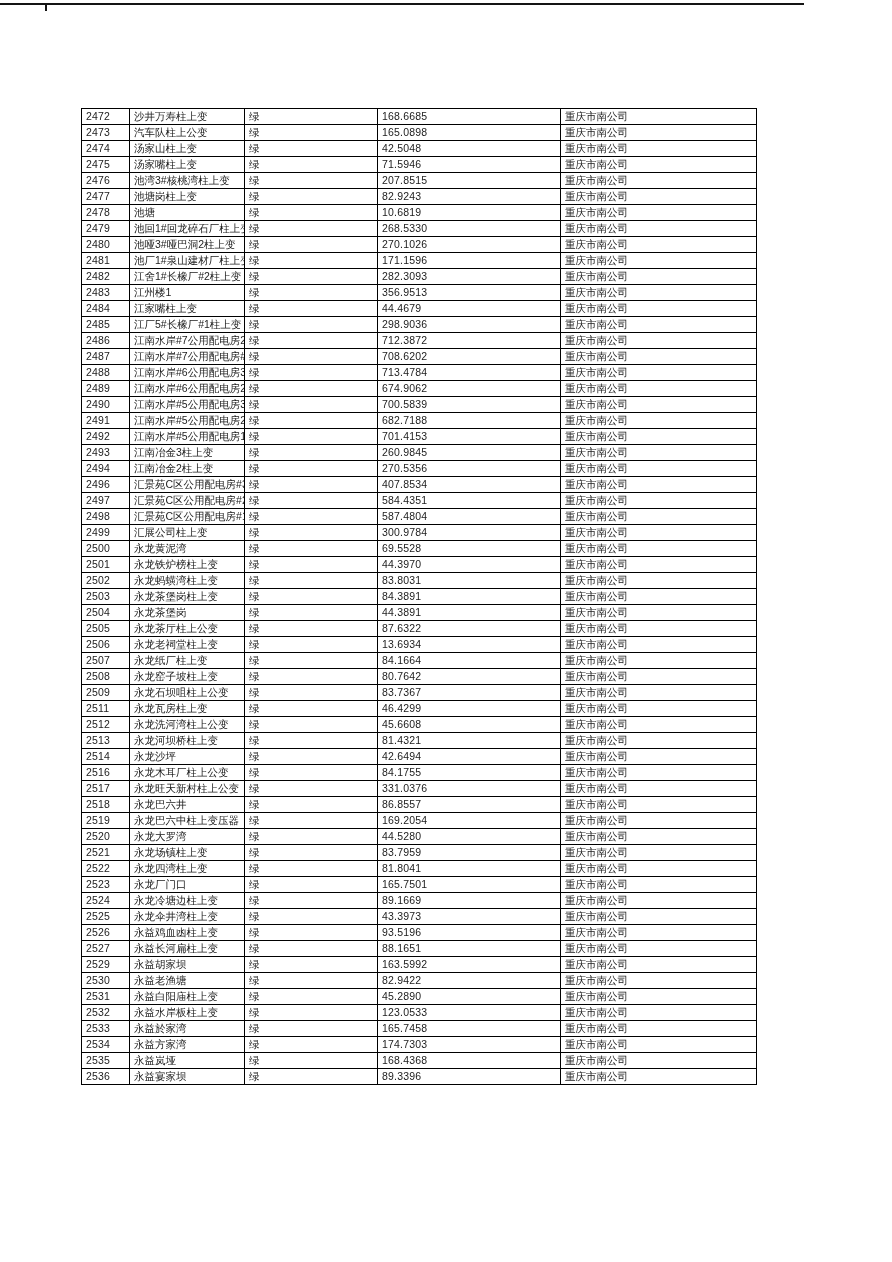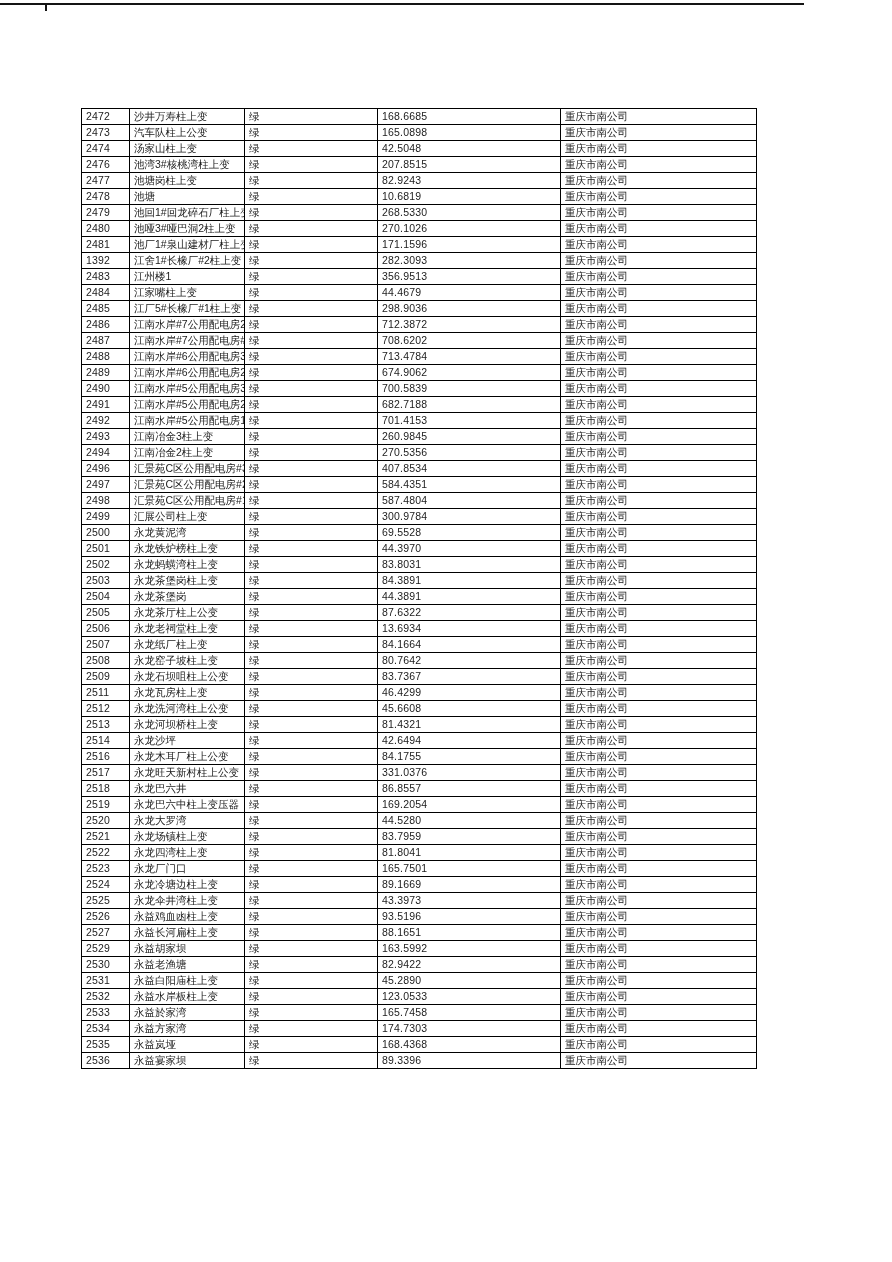--- a/index.html
+++ b/index.html
@@ -84,20 +84,27 @@
       <td class="c-company">重庆市南公司</td>
     </tr>
           <tr>
       <td class="c-id">2474</td>
       <td class="c-name">汤家山柱上变</td>
       <td class="c-status">绿</td>
       <td class="c-value">42.5048</td>
       <td class="c-company">重庆市南公司</td>
     </tr>
           <tr>
+      <td class="c-id">2475</td>
+      <td class="c-name">汤家嘴柱上变</td>
+      <td class="c-status">绿</td>
+      <td class="c-value">71.5946</td>
+      <td class="c-company">重庆市南公司</td>
+    </tr>
+          <tr>
       <td class="c-id">2476</td>
       <td class="c-name">池湾3#核桃湾柱上变</td>
       <td class="c-status">绿</td>
       <td class="c-value">207.8515</td>
       <td class="c-company">重庆市南公司</td>
     </tr>
           <tr>
       <td class="c-id">2477</td>
       <td class="c-name">池塘岗柱上变</td>
       <td class="c-status">绿</td>
@@ -126,21 +133,21 @@
       <td class="c-company">重庆市南公司</td>
     </tr>
           <tr>
       <td class="c-id">2481</td>
       <td class="c-name">池厂1#泉山建材厂柱上变</td>
       <td class="c-status">绿</td>
       <td class="c-value">171.1596</td>
       <td class="c-company">重庆市南公司</td>
     </tr>
           <tr>
-      <td class="c-id">1392</td>
+      <td class="c-id">2482</td>
       <td class="c-name">江舍1#长橡厂#2柱上变</td>
       <td class="c-status">绿</td>
       <td class="c-value">282.3093</td>
       <td class="c-company">重庆市南公司</td>
     </tr>
           <tr>
       <td class="c-id">2483</td>
       <td class="c-name">江州楼1</td>
       <td class="c-status">绿</td>
       <td class="c-value">356.9513</td>

